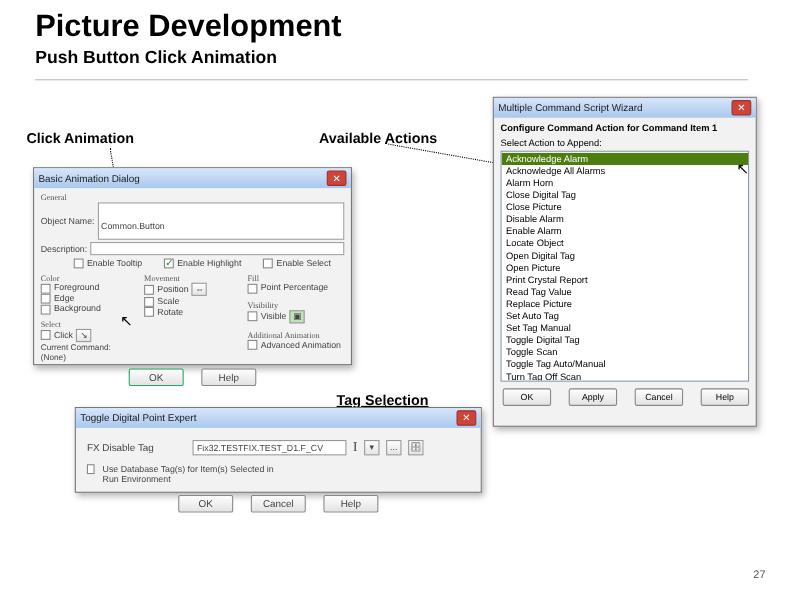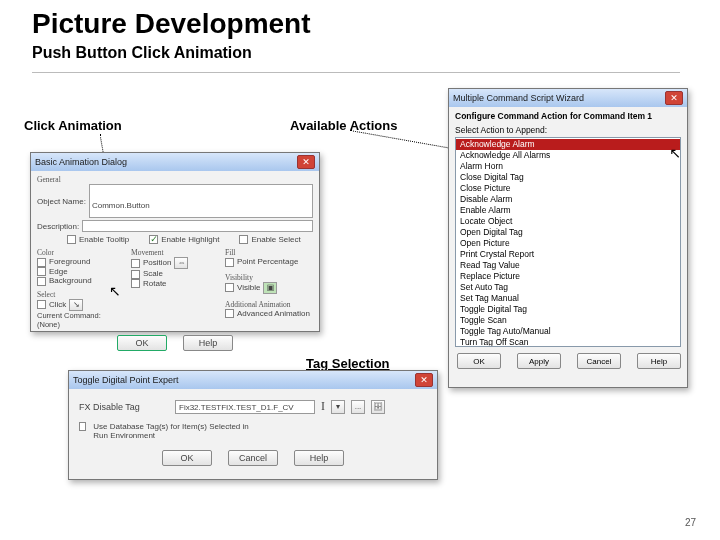--- a/index.html
+++ b/index.html
@@ -44,26 +44,26 @@
   .btnrow { display:flex; justify-content:center; gap:16px; margin-top:6px;}
   .btn { min-width:50px; height:16px; border:1px solid #888; background:linear-gradient(#fdfdfd,#e3e3e3); font-size:9px; display:flex; align-items:center; justify-content:center; border-radius:2px;}
   .btn.primary{ border-color:#2a6; }
   .cursor { position:absolute; font-size:14px; }
 
   
   .dlg2 { top: 88px; left: 448px; width: 240px; height: 300px; }
   .dlg2 .body { padding:4px 6px; font-size:8.5px; }
   .list { border:1px solid #89a; background:#fff; height: 210px; overflow:hidden; font-size:8.5px; padding:1px 0;}
   .list .item { padding:0 4px; line-height:11px; height:11px; white-space:nowrap;}
-  .list .item.sel { background:#b91c1c; color:#fff; }
+  .list .item.sel { background:#4d7c0f; color:#fff; }
   .dlg2 .btnrow { justify-content:space-between; padding:0 2px;}
   .dlg2 .btn{ min-width:44px; font-size:8px;}
 
   
-  .dlg3 { top: 370px; left: 68px; width: 370px; height: 110px; }
+  .dlg3 { top: 370px; left: 68px; width: 370px; height: 78px; }
   .dlg3 .titlebar { background: linear-gradient(#d7e6fa,#a9c7ee);}
   .dlg3 .body { padding:10px 10px 4px; font-size:9px; color:#444;}
   .tagrow{ display:flex; align-items:center; gap:6px; margin-bottom:8px;}
   .tagval { width:140px; height:14px; background:#fff; border:1px solid #999; padding:0 3px; font-size:8px; line-height:14px;}
   .sq { width:14px; height:14px; border:1px solid #999; background:linear-gradient(#fefefe,#e4e4e4); font-size:8px; display:flex; align-items:center; justify-content:center;}
   .ibeam { font-family:serif; font-size:12px; position:absolute;}
 </style>
 </head>
 <body>
 

